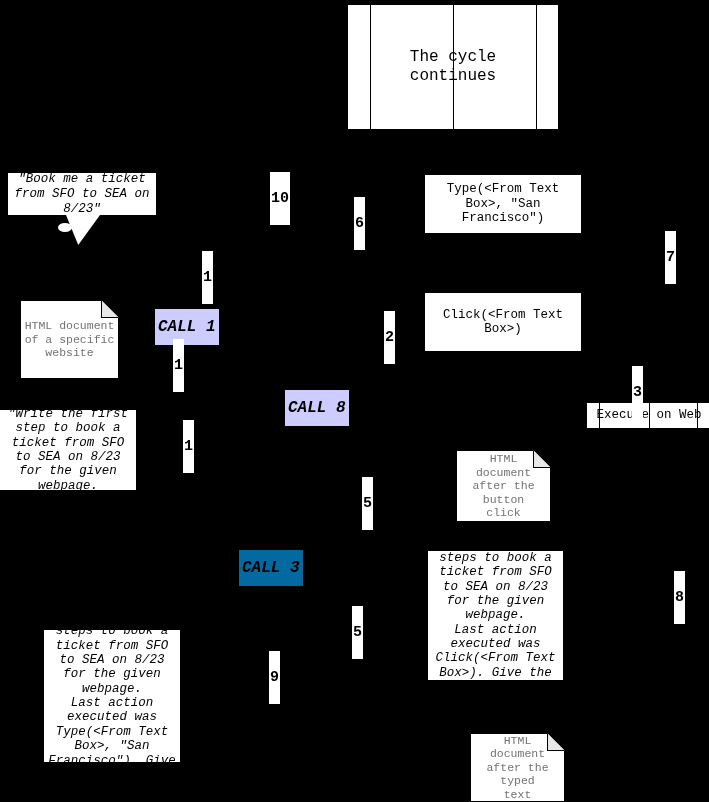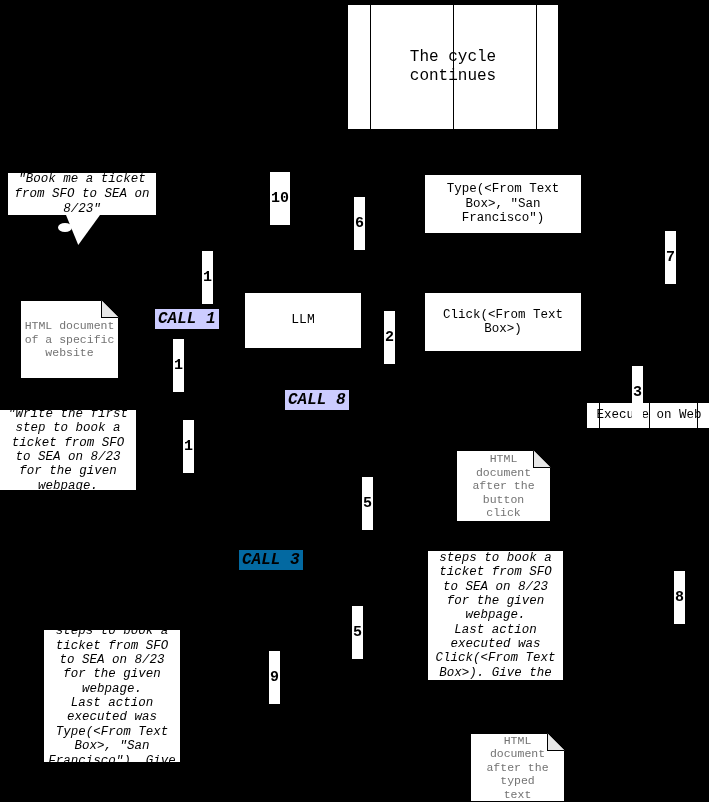--- a/index.html
+++ b/index.html
@@ -149,21 +149,21 @@
   }
 
   
   .calllabel {
     position: absolute;
     color: #000000;
     font-weight: bold;
     font-style: italic;
     font-size: 16px;
     line-height: 1.15;
-    padding: 1px 3px;
+    padding: 9px 3px;
     white-space: nowrap;
   }
 </style>
 </head>
 <body>
 
 <div id="canvas">
 
   <div class="node predef" style="left:348px; top:5px; width:210px; height:124px; font-size:16px;">
     <span class="txt" style="white-space:pre-line;">The cycle
@@ -179,23 +179,20 @@
   </div>
 
   <div class="docshape" style="left:20px; top:300px; width:99px; height:79px;">
     <div class="body"></div>
     <div class="fold"></div>
     <div class="txt" style="font-size:11.5px;">HTML document
 of a specific
 website</div>
   </div>
 
-  <div class="node rect bordered" style="left:244px; top:292px; width:118px; height:57px; font-size:13px;">
-    <span class="txt">LLM</span>
-  </div>
 
   <div class="node rect bordered" style="left:424px; top:174px; width:158px; height:60px; font-size:12.5px;">
     <span class="txt" style="white-space:normal;">Type(&lt;From Text Box&gt;, "San Francisco")</span>
   </div>
 
   <div class="node rect bordered" style="left:424px; top:292px; width:158px; height:60px; font-size:12.5px;">
     <span class="txt" style="white-space:normal;">Click(&lt;From Text Box&gt;)</span>
   </div>
 
   <div class="node predef" style="left:586px; top:402px; width:126px; height:27px; font-size:12.5px; border:1px solid #000;">

